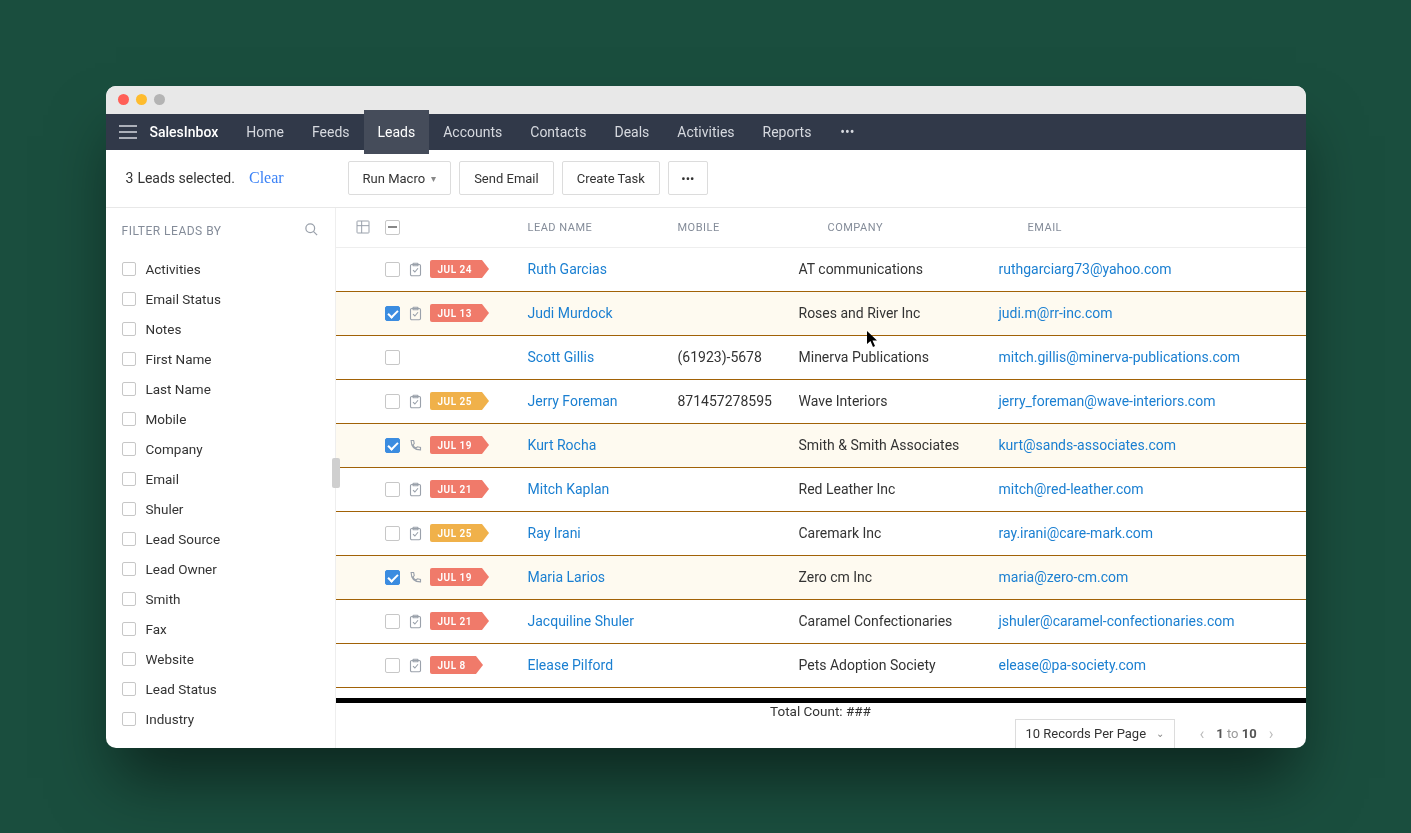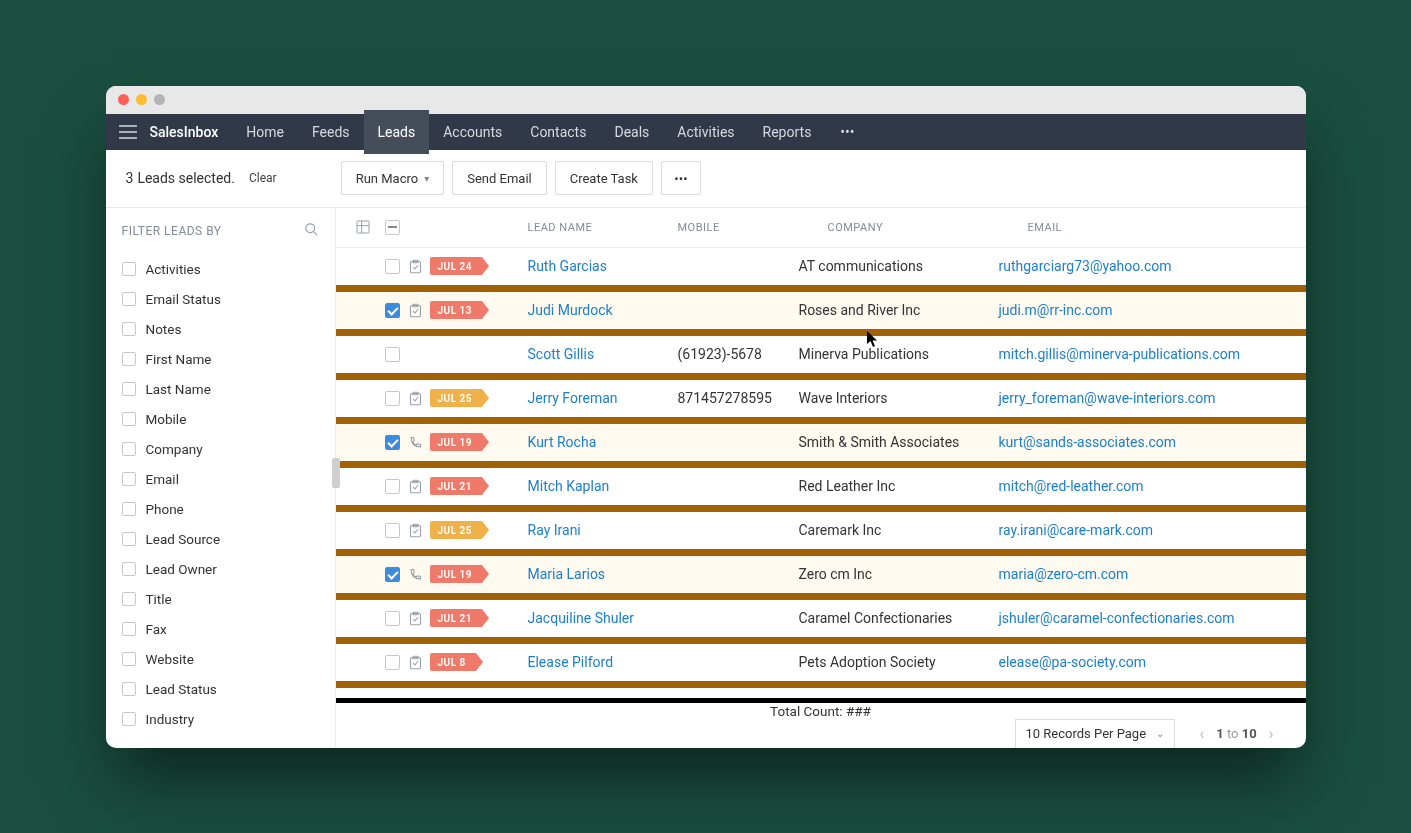--- a/index.html
+++ b/index.html
@@ -74,21 +74,21 @@
   .actionbar {
     display: flex;
     align-items: center;
     height: 58px;
     padding: 0 20px;
     border-bottom: 1px solid #e8e8e8;
     gap: 8px;
   }
   .sel-count { color: #333; font-size: 14px; padding-right: 6px;}
   .sel-count .num { padding-right: 4px; }
-  .clear-link { color: #404040; font-size: 12px; cursor: pointer; }
+  .clear-link { color: #3b82f6; font-size: 16px; cursor: pointer; font-family: Liberation Serif, serif; }
   .spacer-sm { width: 48px; }
   .btn {
     border: 1px solid #dcdcdc;
     background: #fff;
     height: 34px;
     padding: 0 14px;
     border-radius: 2px;
     font-size: 13px;
     color: #333;
     display: flex;
@@ -170,21 +170,21 @@
   .col-company { width: 200px; }
   .col-email { flex: 1; }
 
   .colset-icon svg { stroke: #9aa1ab; }
 
   .rows { }
   .row {
     display: flex;
     align-items: center;
     height: 44px;
-    border-bottom: 7px solid #a16207;
+    border-bottom: 1px solid #a16207;
     font-size: 14px;
     color: #333;
     padding-left: 12px;
   }
   .row.selected { background: #fefaf0; }
   .row .col-tools { width: 30px; }
   .row .col-sel { width: 30px; display:flex; align-items:center; justify-content:center;}
   .row .col-flag { width: 120px; display:flex; align-items:center; gap:6px;}
   .row .col-name { width: 150px; color: #1a7fd1; cursor:pointer;}
   .row .col-mobile { width: 121px; color: #333; }
@@ -369,33 +369,33 @@
           <div class="filter-row">
             <div class="chk"></div>
             <span>Company</span>
           </div>
           <div class="filter-row">
             <div class="chk"></div>
             <span>Email</span>
           </div>
           <div class="filter-row">
             <div class="chk"></div>
-            <span>Phone</span>
+            <span>Shuler</span>
           </div>
           <div class="filter-row">
             <div class="chk"></div>
             <span>Lead Source</span>
           </div>
           <div class="filter-row">
             <div class="chk"></div>
             <span>Lead Owner</span>
           </div>
           <div class="filter-row">
             <div class="chk"></div>
-            <span>Title</span>
+            <span>Smith</span>
           </div>
           <div class="filter-row">
             <div class="chk"></div>
             <span>Fax</span>
           </div>
           <div class="filter-row">
             <div class="chk"></div>
             <span>Website</span>
           </div>
           <div class="filter-row">

